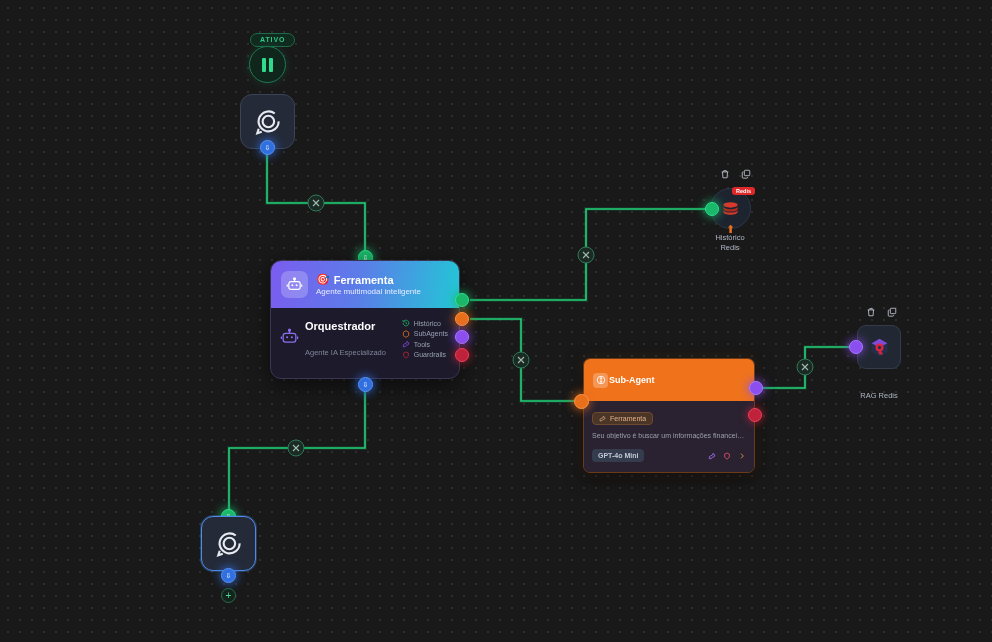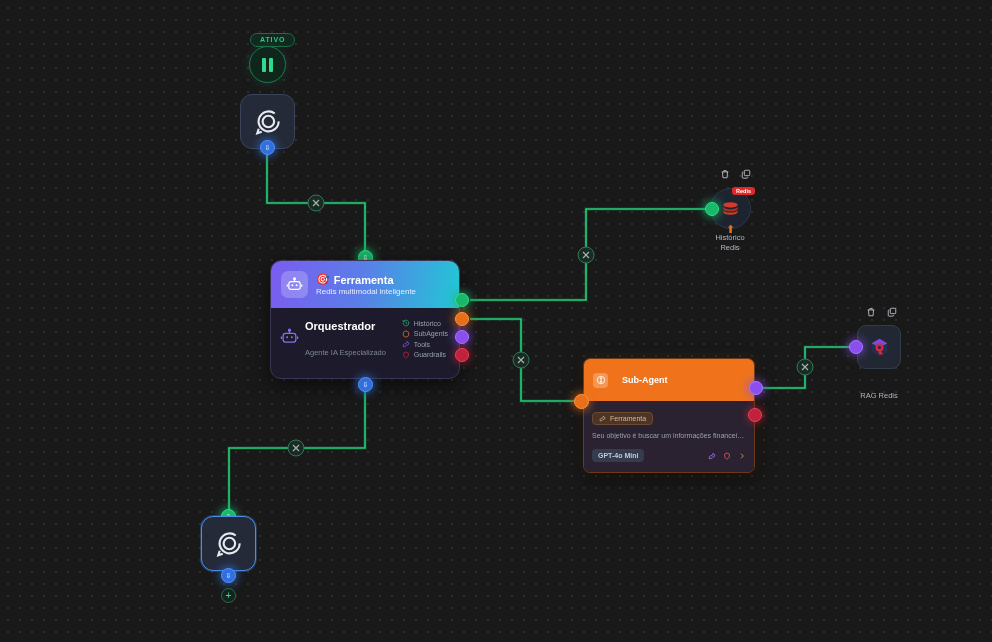--- a/index.html
+++ b/index.html
@@ -89,21 +89,21 @@
 
   
   .sub-card {
     position: absolute; left: 583px; top: 358px; width: 172px;
     border-radius: 7px; overflow: hidden;
     border: 1px solid #6b3a18; background: #26202a;
     box-shadow: 0 5px 18px rgba(0,0,0,.5), 0 0 14px rgba(232,112,26,.12);
   }
   .sub-head {
     height: 42px; padding: 12px 9px; background: #f0731c;
-    display: flex; align-items: center; gap: 14px;
+    display: flex; align-items: center; gap: 1px;
   }
   .sub-head-ic {
     width: 15px; height: 15px; border-radius: 4px;
     background: rgba(255,255,255,.25);
     display: flex; align-items: center; justify-content: center;
   }
   .sub-title { color: #fff; font-size: 9px; font-weight: bold; }
   .sub-body { padding: 7px 8px 8px; background: #2a2230; }
   .tool-chip {
     display: inline-flex; align-items: center; gap: 4px;
@@ -229,21 +229,21 @@
           <circle cx="9" cy="13" r="1.4" fill="#fff" stroke="none"></circle>
           <circle cx="15" cy="13" r="1.4" fill="#fff" stroke="none"></circle>
           <path d="M1.8 12v3M22.2 12v3"></path>
         </svg>
       </div>
       <div class="agent-head-txt">
         <div class="agent-title">
           <span>🎯</span>
           <span>Ferramenta</span>
         </div>
-        <div class="agent-sub">Redis multimodal inteligente</div>
+        <div class="agent-sub">Agente multimodal inteligente</div>
       </div>
     </div>
     <div class="agent-body">
       <div class="agent-body-icon">
         <svg width="19" height="19" viewBox="0 0 24 24" fill="none" stroke="#8b6ff0" stroke-width="1.6">
           <rect x="4" y="8" width="16" height="11" rx="3"></rect>
           <path d="M12 8V5"></path>
             <circle cx="12" cy="4" r="1.2" fill="#8b6ff0"></circle>
           <circle cx="9" cy="13" r="1.3" fill="#8b6ff0" stroke="none"></circle>
           <circle cx="15" cy="13" r="1.3" fill="#8b6ff0" stroke="none"></circle>

